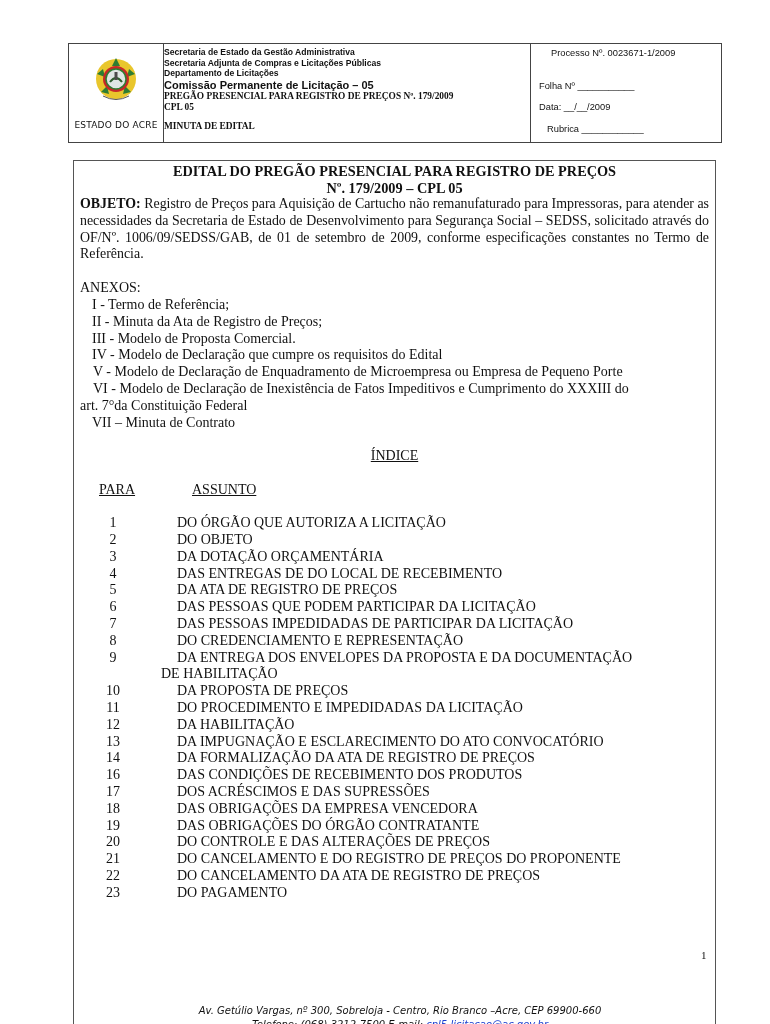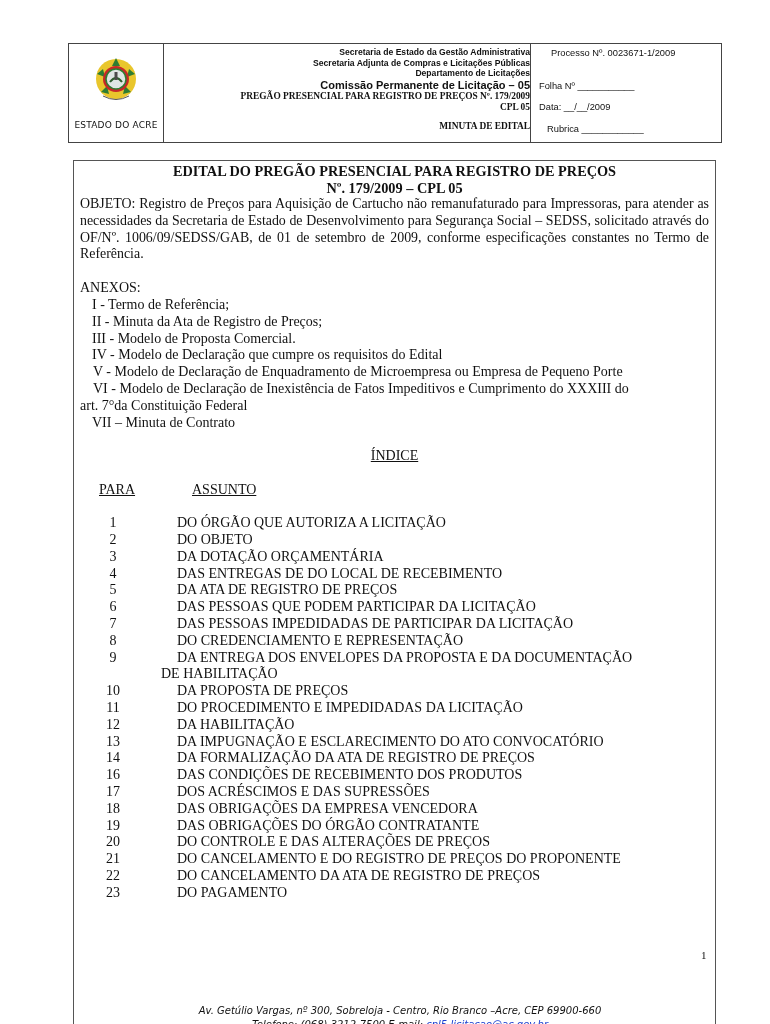--- a/index.html
+++ b/index.html
@@ -45,21 +45,21 @@
       top: 76px;
       text-align: center;
       font-family: "DejaVu Sans", sans-serif;
       font-size: 9px;
       letter-spacing: 0.2px;
     }
     .hdr-center {
       width: 367px;
       border-right: 1.5px solid #444444;
       box-sizing: border-box;
-      text-align: right;
+      text-align: left;
       padding-top: 3px;
     }
     .hdr-center .sans-sm {
       font-family: "Liberation Sans", sans-serif;
       font-size: 8.6px;
       font-weight: bold;
       line-height: 10.5px;
     }
     .hdr-center .sans-md {
       font-family: "Liberation Sans", sans-serif;
@@ -108,21 +108,21 @@
       text-align: center;
       font-weight: bold;
       font-size: 14.3px;
       line-height: 16.5px;
     }
     .objeto {
       text-align: justify;
       font-size: 13.9px;
       line-height: 16.8px;
     }
-    .objeto .lbl { font-weight: normal; }
+    .objeto .lbl { font-weight: bold; }
     .anexos-label { margin-top: 17px; }
     .anexo-item { white-space: nowrap; }
     .indice-title {
       text-align: center;
       text-decoration: underline;
       margin-top: 17px;
     }
     .idx-head {
       margin-top: 17px;
       position: relative;

